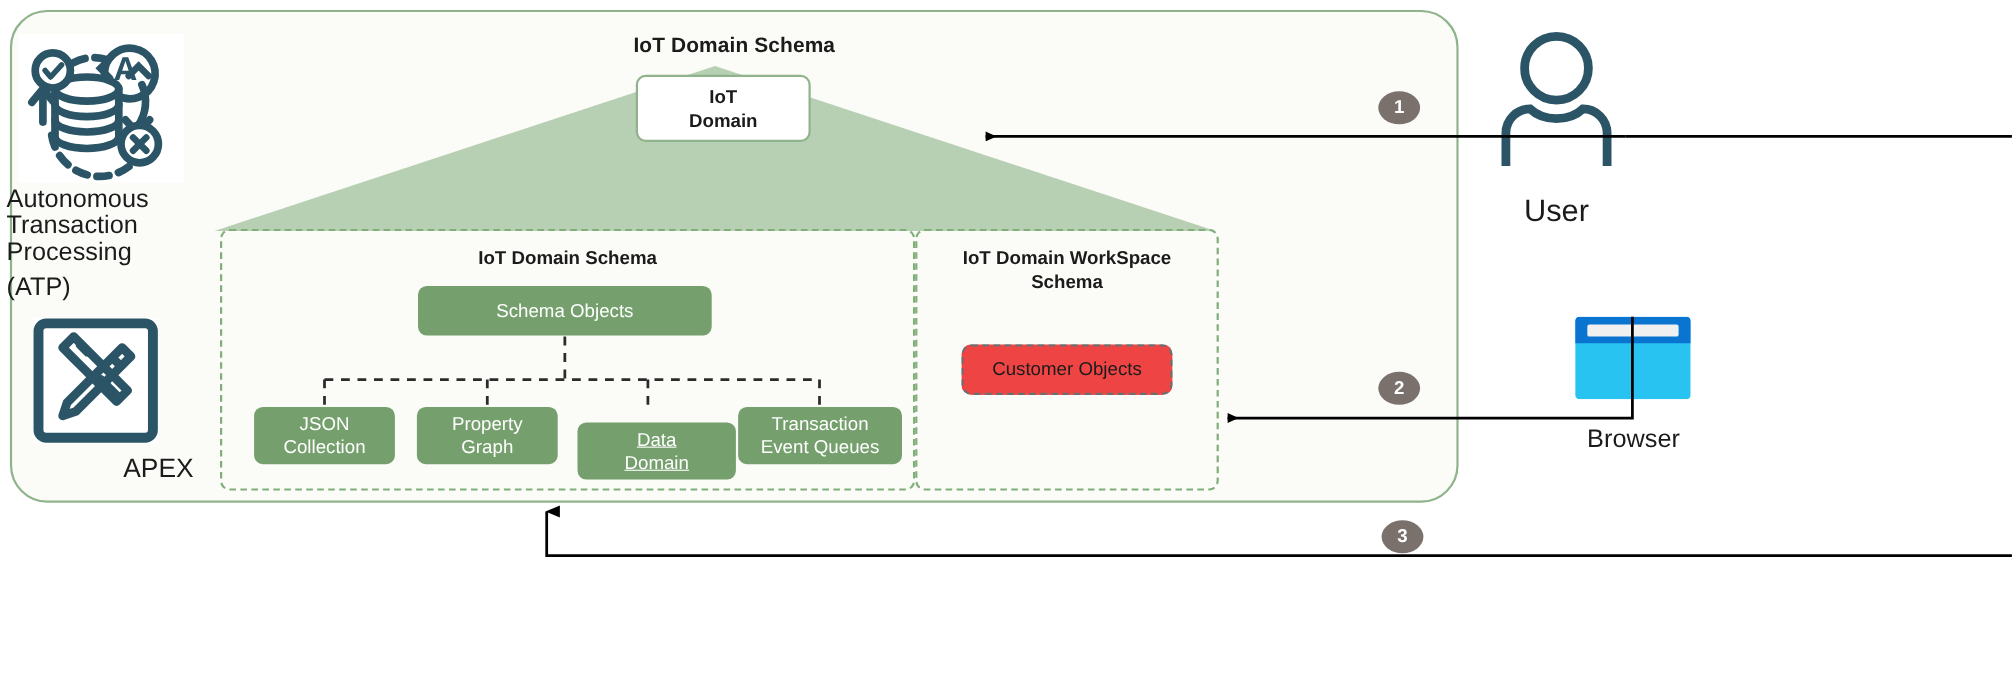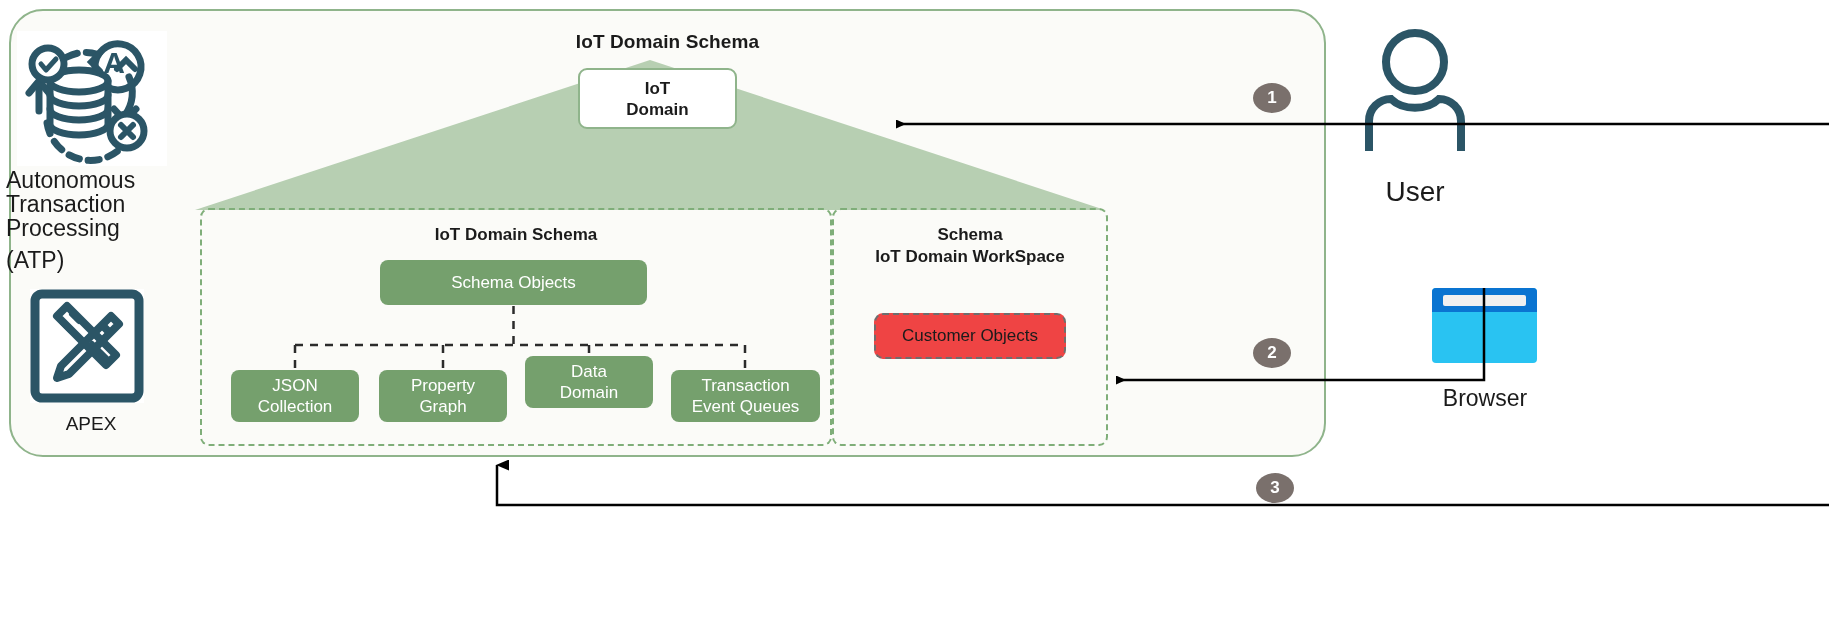--- a/index.html
+++ b/index.html
@@ -20,22 +20,22 @@
 
   
   .icon-box{position:absolute;}
   #atp-icon-wrap{left:17px;top:31px;width:150px;height:135px;background:#ffffff;}
   #atp-label{
     position:absolute;left:6px;top:168px;width:170px;
     font-size:23px;line-height:24px;color:#1b1b1b;
   }
   #apex-icon-wrap{left:30px;top:289px;width:114px;height:114px;background:#ffffff;}
   #apex-label{
-    position:absolute;left:6px;top:413px;width:170px;text-align:center;
-    font-size:19px;color:#1b1b1b;
+    position:absolute;left:6px;top:413px;width:170px;text-align:right;
+    font-size:24px;color:#1b1b1b;
   }
 
   
   #domain-triangle{position:absolute;left:195px;top:60px;width:910px;height:150px;}
 
   
   #iot-domain-node{
     position:absolute;left:578px;top:68px;width:155px;height:57px;
     background:#ffffff;border:2px solid #8fb48b;border-radius:9px;
     display:flex;align-items:center;justify-content:center;text-align:center;
@@ -55,21 +55,21 @@
 
   
   .green-node{
     position:absolute;background:#75a06d;border-radius:8px;color:#ffffff;
     display:flex;align-items:center;justify-content:center;text-align:center;
     font-size:17px;line-height:21px;
   }
   #schema-objects{left:380px;top:260px;width:267px;height:45px;}
   #node-json{left:231px;top:370px;width:128px;height:52px;}
   #node-property{left:379px;top:370px;width:128px;height:52px;}
-  #node-data{left:525px;top:356px;width:128px;height:52px;}
+  #node-data{left:525px;top:384px;width:144px;height:52px;text-decoration:underline;}
   #node-teq{left:671px;top:370px;width:149px;height:52px;}
 
   
   #customer-objects{
     position:absolute;left:874px;top:313px;width:188px;height:42px;
     background:#ef4444;border:2px dashed #6e6e6e;border-radius:9px;
     display:flex;align-items:center;justify-content:center;
     font-size:17px;color:#1b1b1b;
   }
 
@@ -176,22 +176,22 @@
       <div>Domain</div>
     </div>
   </div>
 
   <div class="dashed-panel" id="schema-panel">
     <div class="panel-title">IoT Domain Schema</div>
   </div>
 
   <div class="dashed-panel" id="workspace-panel">
     <div class="panel-title">
+      <div>IoT Domain WorkSpace</div>
       <div>Schema</div>
-      <div>IoT Domain WorkSpace</div>
     </div>
   </div>
 
   <svg class="overlay">
     <g stroke="#2b2b2b" stroke-width="2.5" fill="none" stroke-dasharray="8 7">
 
       <path d="M513.5 306 L513.5 345"></path>
 
       <path d="M295 345 L745 345"></path>
 

